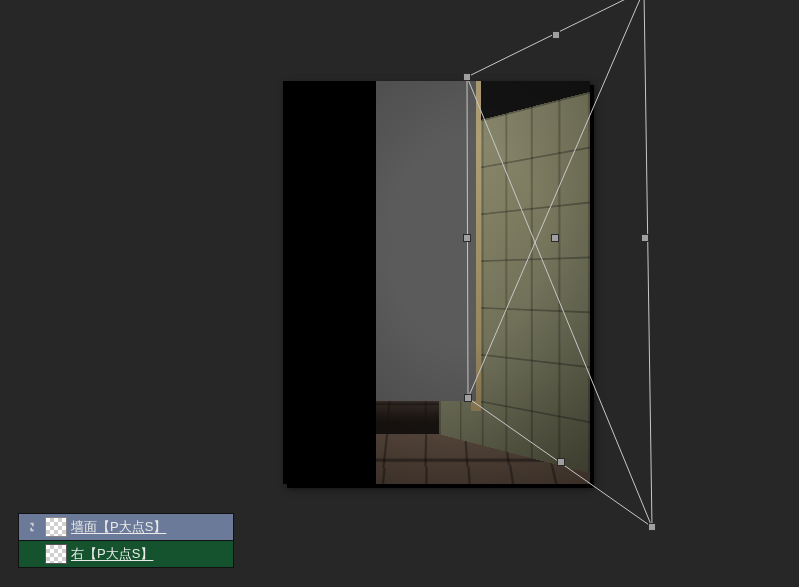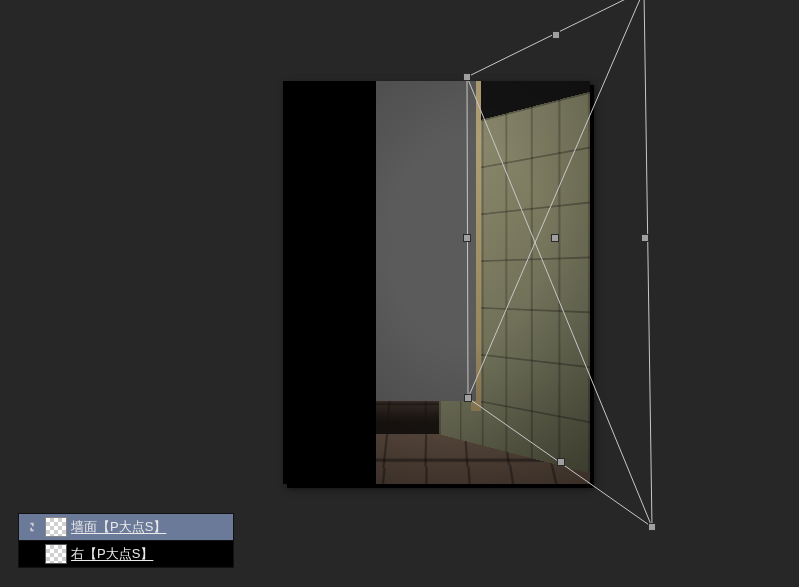--- a/index.html
+++ b/index.html
@@ -20,21 +20,21 @@
       repeating-linear-gradient(90deg,rgba(0,0,0,.22) 0 2px,transparent 2px 26px),
       linear-gradient(130deg,#8f8e72 0%,#7c7b60 40%,#6a6b55 70%,#52523f 100%);
     transform-origin:100% 50%;transform:perspective(700px) rotateY(-42deg) scaleX(1.8) translateX(-30px)}
   .wall-left-edge{position:absolute;left:188px;top:0;width:10px;height:330px;background:linear-gradient(180deg,#b7a57a,#8f7d55)}
   .vignette{position:absolute;inset:0;background:radial-gradient(ellipse at 60% 40%,transparent 30%,rgba(0,0,0,.35) 100%)}
   .guides{position:absolute;left:0;top:0;width:799px;height:587px;pointer-events:none}
   .handle{position:absolute;width:6px;height:6px;background:#a0a0a0;outline:1px solid #2a2a2a;transform:translate(-3px,-3px)}
   .layers{position:absolute;left:18px;bottom:19px;width:216px}
   .layer{height:26px;display:flex;align-items:center;border:1px solid #111;font-size:13px;color:#eaeaea;margin-top:-1px}
   .layer.active{background:#6b7a98}
-  .layer.inactive{background:#000000}
+  .layer.inactive{background:#14532d}
   .layer .pad{width:26px;display:flex;align-items:center;justify-content:center}
   .layer .link-icon{width:8px;height:10px;color:#ddd;opacity:.85}
   .layer .thumb{width:22px;height:20px;background:#fff;margin-right:4px;
     background-image:
       linear-gradient(45deg,#d0d0d0 25%,transparent 25%,transparent 75%,#d0d0d0 75%),
       linear-gradient(45deg,#d0d0d0 25%,transparent 25%,transparent 75%,#d0d0d0 75%);
     background-size:8px 8px;background-position:0 0,4px 4px;border:1px solid #888;box-sizing:border-box;position:relative}
   .layer.inactive .thumb{border-color:#555}
   .layer .label{white-space:nowrap;text-decoration:underline;text-underline-offset:2px}
 </style>

